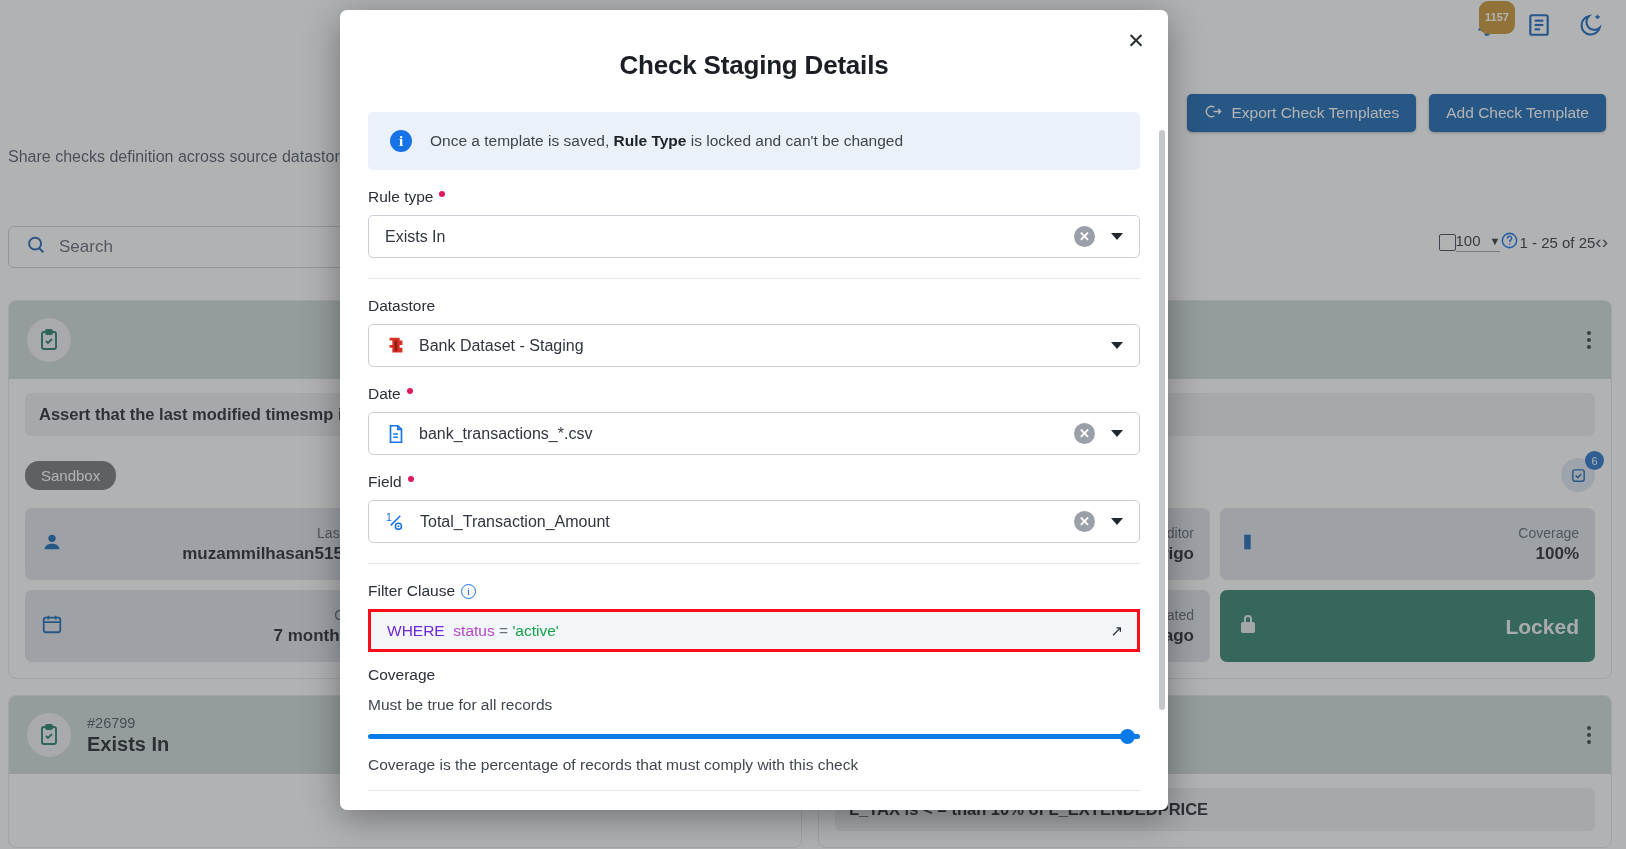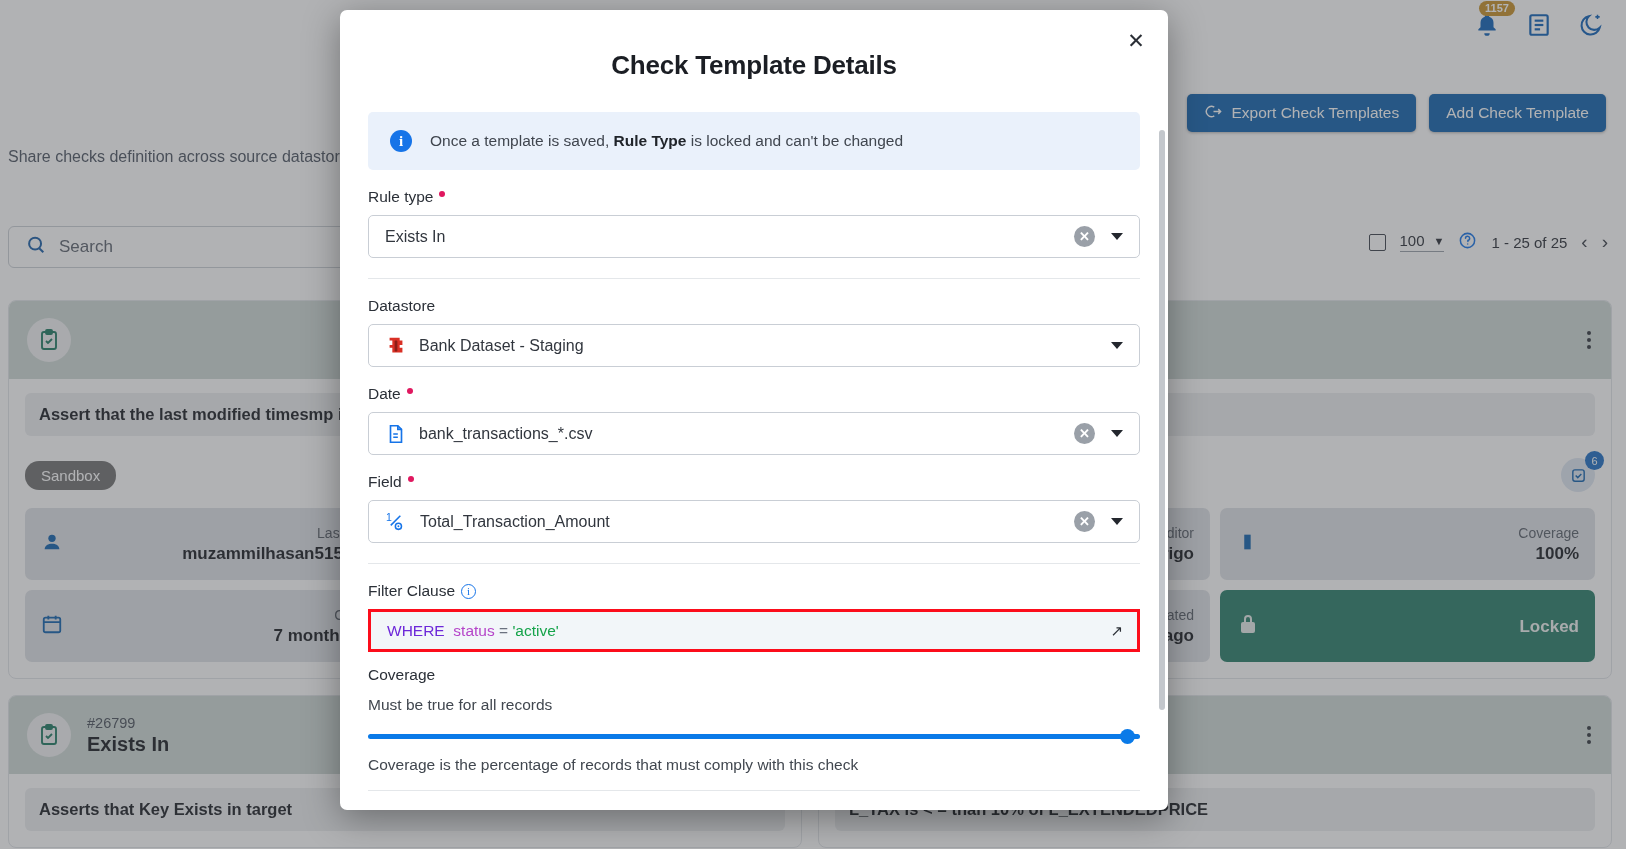--- a/index.html
+++ b/index.html
@@ -19,21 +19,21 @@
     position: absolute; top: 0; left: 0; right: 0; height: 50px;
     background: #ffffff;
     display: flex; align-items: center; justify-content: flex-end;
     padding-right: 22px; gap: 26px;
   }
   .topbar-icon { position: relative; width: 26px; height: 26px; color: #1162b8; }
   .badge {
     position: absolute; top: -11px; left: 5px;
     background: #c8922a; color: #fff;
     font-size: 11px; font-weight: 600;
-    border-radius: 9px; padding: 1px 6px; line-height: 13px;
+    border-radius: 9px; padding: 10px 6px; line-height: 13px;
     white-space: nowrap;
   }
 
   .page-head { position: absolute; top: 60px; left: 0; right: 0; height: 155px; }
   .page-title {
     position: absolute; left: 8px; top: 22px;
     font-size: 44px; font-weight: 700; color: #16181d; letter-spacing: -0.5px;
   }
   .page-sub {
     position: absolute; left: 8px; top: 88px;
@@ -51,21 +51,21 @@
   .toolbar-row { position: absolute; top: 204px; left: 0; right: 0; height: 85px; }
   .search-box {
     position: absolute; left: 8px; top: 22px; width: 700px; height: 42px;
     border: 1px solid #ccd0d6; border-radius: 6px;
     display: flex; align-items: center; gap: 12px; padding-left: 16px;
     background: #fff;
   }
   .search-ph { font-size: 17px; color: #5d646f; }
   .pager {
     position: absolute; right: 18px; top: 27px;
-    display: flex; align-items: center; gap: 14px;
+    display: flex; align-items: center; 
     font-size: 15px; color: #2c3038;
   }
   .pg-checkbox { width: 17px; height: 17px; border: 1.6px solid #3d434d; border-radius: 2px; }
   .pg-size { display: flex; align-items: center; gap: 9px; border-bottom: 1px solid #9aa0aa; padding-bottom: 2px;}
   .pg-arrow { font-size: 19px; color: #3b4049; }
 
   .cards { position: absolute; top: 300px; left: 8px; right: 14px; }
   .card {
     border: 1px solid #e2e5e9; border-radius: 8px; overflow: hidden;
     background: #fff; margin-bottom: 16px;
@@ -102,21 +102,21 @@
   .meta-cell {
     background: #dfe2e7; border-radius: 7px; height: 72px;
     display: flex; align-items: center; justify-content: space-between;
     padding: 0 16px;
   }
   .meta-cell.locked { background: #2a7f69; }
   .meta-icn { color: #1263ae; }
   .meta-r { text-align: right; }
   .meta-lbl { font-size: 14px; color: #5b626c; }
   .meta-val { font-size: 17px; font-weight: 700; color: #1b1e24; margin-top: 2px; }
-  .meta-cell.locked .meta-val, .meta-cell.locked .meta-lbl { color: #f0f3f2; font-weight: 600; font-size:17px;}
+  .meta-cell.locked .meta-val, .meta-cell.locked .meta-lbl { color: #f0f3f2; font-weight: 600; font-size:21px;}
 
   
   #overlay {
     position: absolute; inset: 0; background: rgba(70,72,76,.42);
   }
 
   
   #modal {
     position: absolute; left: 340px; top: 10px; width: 828px; height: 800px;
     background: #ffffff; border-radius: 7px;
@@ -453,23 +453,20 @@
           <div>
             <div class="card-id">#26799</div>
             <div class="card-title">Exists In</div>
           </div>
           <div class="kebab">
               <div></div>
               <div></div>
               <div></div>
             </div>
         </div>
-        <div class="card-body">
-          <div class="desc-bar">Asserts that Key Exists in target</div>
-        </div>
       </div>
       <div class="card">
         <div class="card-head">
           <div class="card-avatar">
             <svg viewBox="0 0 24 24" width="24" height="24" fill="none" stroke="#1f7a63" stroke-width="1.9">
                 <rect x="5" y="4" width="14" height="17" rx="2"></rect>
                 <rect x="9" y="2" width="6" height="4" rx="1"></rect>
                 <path d="M9 13l2 2 4-4"></path>
               </svg>
           </div>
@@ -488,21 +485,21 @@
         </div>
       </div>
     </div>
   </div>
 </div>
 
 <div id="overlay"></div>
 
 <div id="modal">
   <div id="modal-close">✕</div>
-  <div id="modal-title">Check Template Details</div>
+  <div id="modal-title">Check Staging Details</div>
 
   <div id="modal-scroll">
 
     <div class="info-banner">
       <span class="info-dot">i</span>
       <span class="info-text"><span>Once a template is saved, </span><b>Rule Type</b><span> is locked and can't be changed</span></span>
     </div>
 
     <div class="field-group">
       <div class="field-label">

